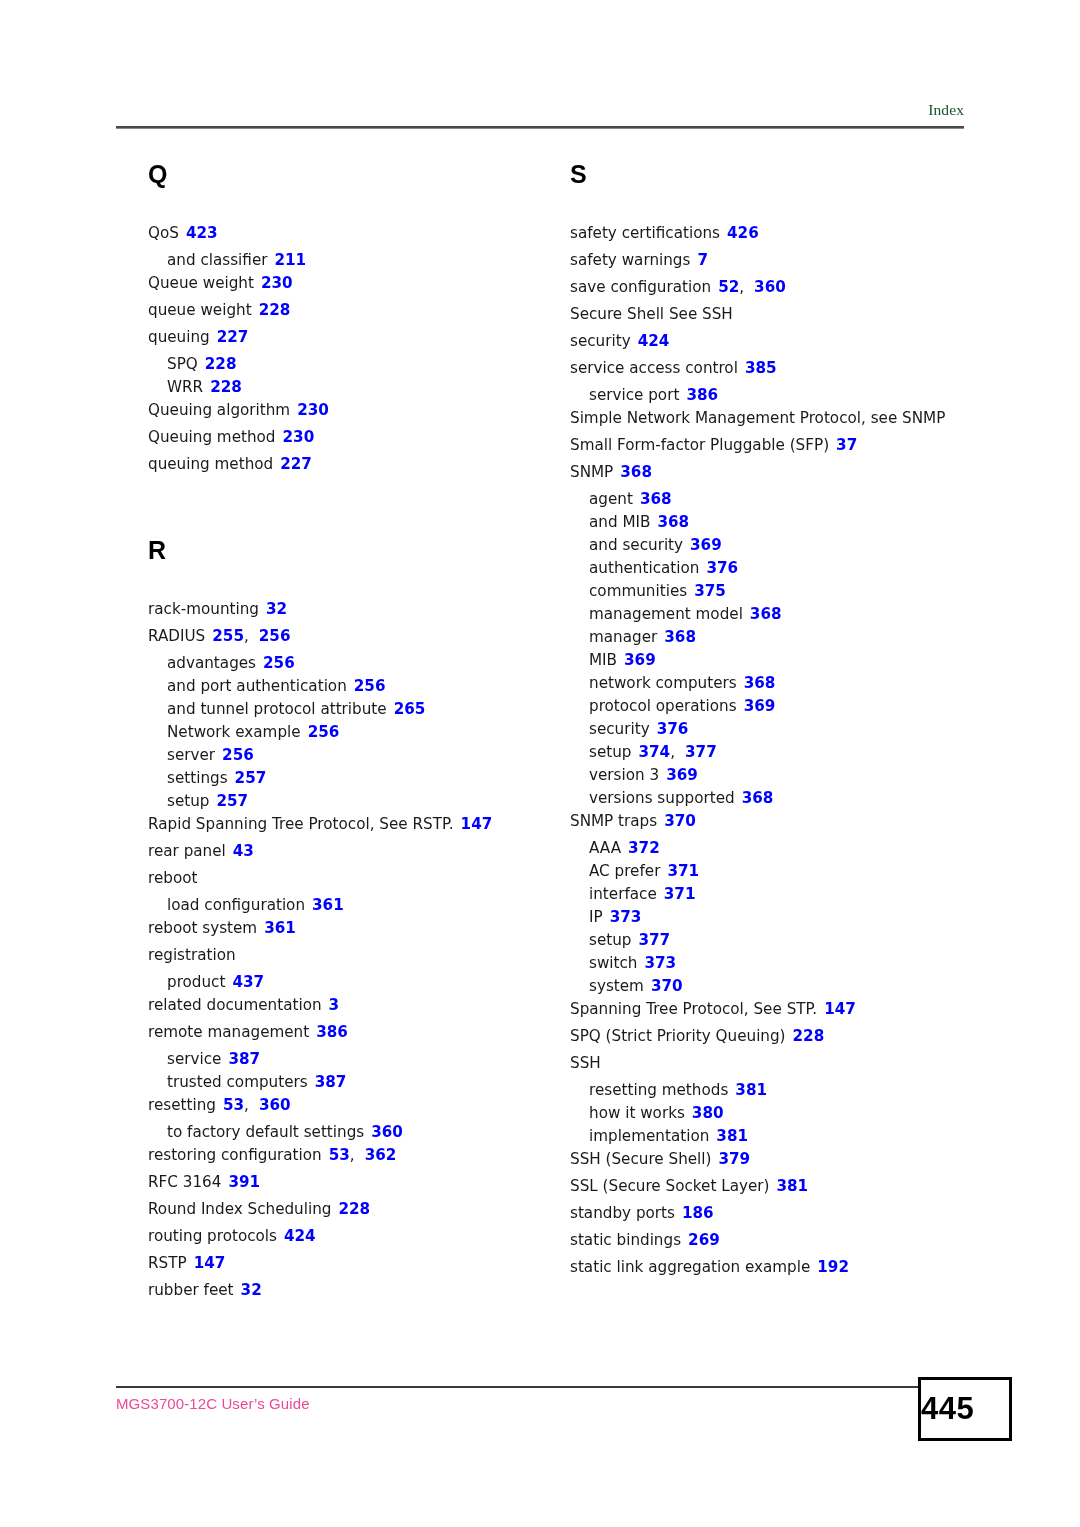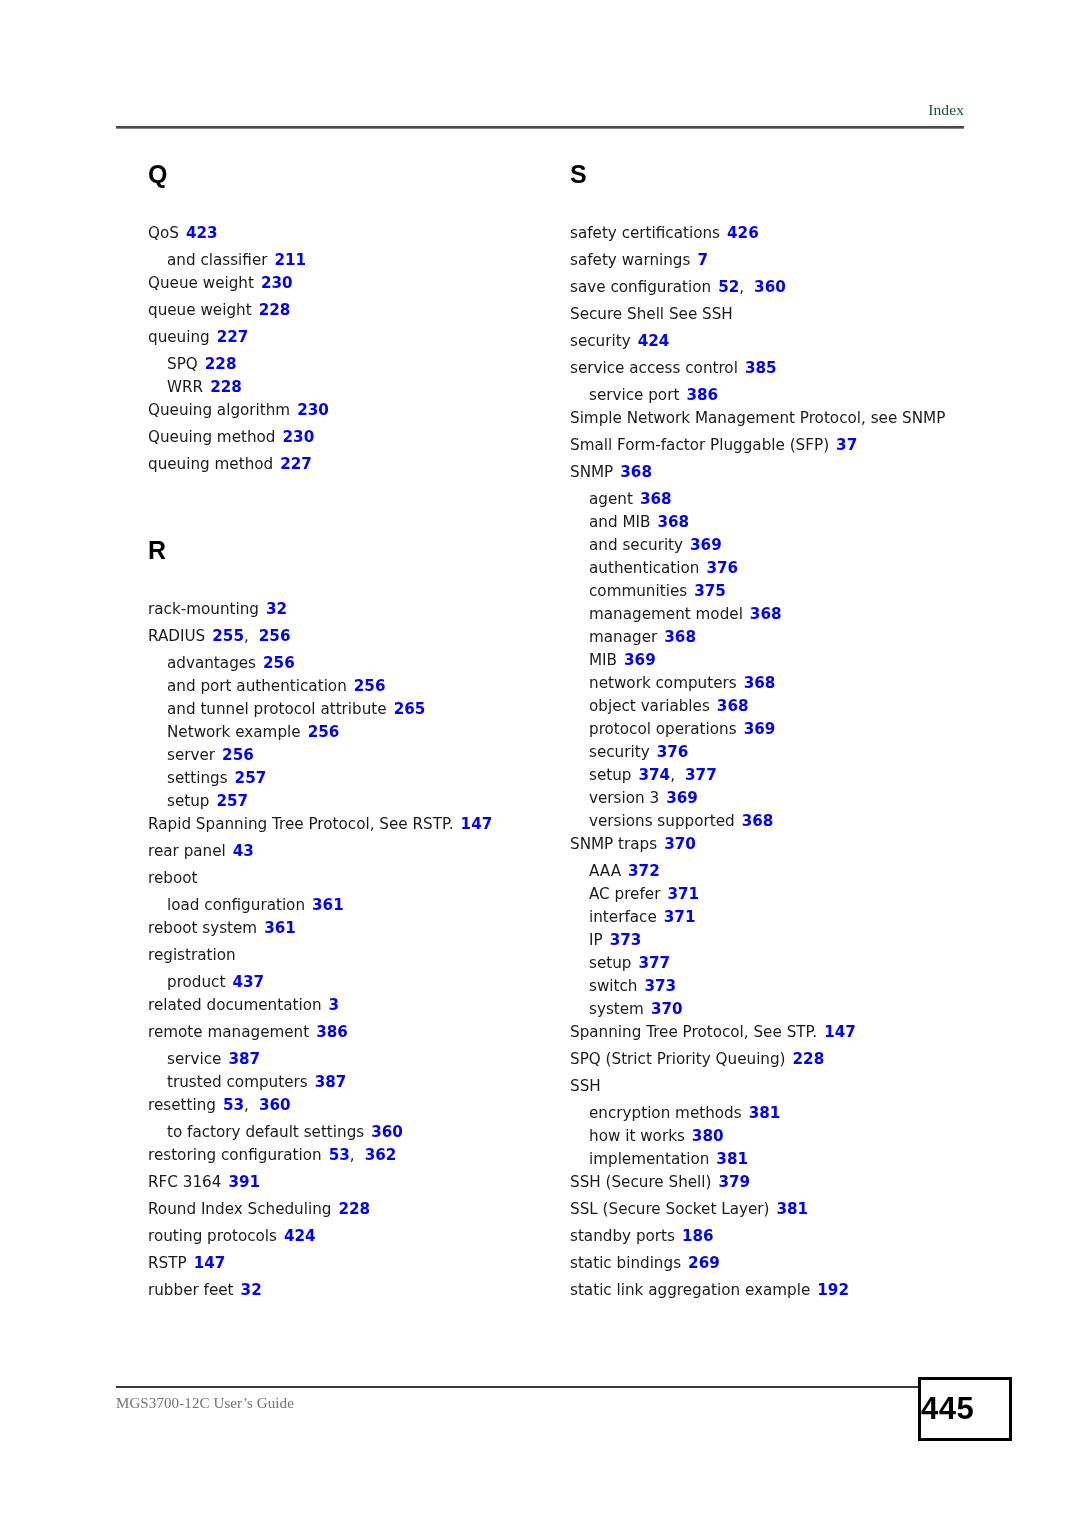--- a/index.html
+++ b/index.html
@@ -105,23 +105,23 @@
     left: 116px;
     top: 1386px;
     width: 848px;
   }
   .footer-rule {
     height: 2px;
     background: #3a3a3a;
     width: 802px;
   }
   .footer-label {
-    font-family: Liberation Serif, serif;
+    font-family: Liberation Sans, sans-serif;
     font-size: 15px;
-    color: #737373;
+    color: #ec4899;
     margin-top: 7px;
     letter-spacing: 0.1px;
   }
   .page-number-box {
     position: absolute;
     left: 918px;
     top: 1377px;
     width: 88px;
     height: 58px;
     border: 3px solid #000000;
@@ -208,38 +208,37 @@
         <div class="entry lvl0"><span class="term">SNMP</span><span class="pages"><span class="pnum">368</span></span></div>
         <div class="entry lvl1"><span class="term">agent</span><span class="pages"><span class="pnum">368</span></span></div>
         <div class="entry lvl1"><span class="term">and MIB</span><span class="pages"><span class="pnum">368</span></span></div>
         <div class="entry lvl1"><span class="term">and security</span><span class="pages"><span class="pnum">369</span></span></div>
         <div class="entry lvl1"><span class="term">authentication</span><span class="pages"><span class="pnum">376</span></span></div>
         <div class="entry lvl1"><span class="term">communities</span><span class="pages"><span class="pnum">375</span></span></div>
         <div class="entry lvl1"><span class="term">management model</span><span class="pages"><span class="pnum">368</span></span></div>
         <div class="entry lvl1"><span class="term">manager</span><span class="pages"><span class="pnum">368</span></span></div>
         <div class="entry lvl1"><span class="term">MIB</span><span class="pages"><span class="pnum">369</span></span></div>
         <div class="entry lvl1"><span class="term">network computers</span><span class="pages"><span class="pnum">368</span></span></div>
-        <div class="entry lvl1"><span class="term">object variables</span><span class="pages"><span class="pnum">368</span></span></div>
         <div class="entry lvl1"><span class="term">protocol operations</span><span class="pages"><span class="pnum">369</span></span></div>
         <div class="entry lvl1"><span class="term">security</span><span class="pages"><span class="pnum">376</span></span></div>
         <div class="entry lvl1"><span class="term">setup</span><span class="pages"><span class="pnum">374</span><span class="pcomma">,</span><span class="pnum">377</span></span></div>
         <div class="entry lvl1"><span class="term">version 3</span><span class="pages"><span class="pnum">369</span></span></div>
         <div class="entry lvl1"><span class="term">versions supported</span><span class="pages"><span class="pnum">368</span></span></div>
         <div class="entry lvl0"><span class="term">SNMP traps</span><span class="pages"><span class="pnum">370</span></span></div>
         <div class="entry lvl1"><span class="term">AAA</span><span class="pages"><span class="pnum">372</span></span></div>
         <div class="entry lvl1"><span class="term">AC prefer</span><span class="pages"><span class="pnum">371</span></span></div>
         <div class="entry lvl1"><span class="term">interface</span><span class="pages"><span class="pnum">371</span></span></div>
         <div class="entry lvl1"><span class="term">IP</span><span class="pages"><span class="pnum">373</span></span></div>
         <div class="entry lvl1"><span class="term">setup</span><span class="pages"><span class="pnum">377</span></span></div>
         <div class="entry lvl1"><span class="term">switch</span><span class="pages"><span class="pnum">373</span></span></div>
         <div class="entry lvl1"><span class="term">system</span><span class="pages"><span class="pnum">370</span></span></div>
         <div class="entry lvl0"><span class="term">Spanning Tree Protocol, See STP.</span><span class="pages"><span class="pnum">147</span></span></div>
         <div class="entry lvl0"><span class="term">SPQ (Strict Priority Queuing)</span><span class="pages"><span class="pnum">228</span></span></div>
         <div class="entry lvl0"><span class="term">SSH</span></div>
-        <div class="entry lvl1"><span class="term">encryption methods</span><span class="pages"><span class="pnum">381</span></span></div>
+        <div class="entry lvl1"><span class="term">resetting methods</span><span class="pages"><span class="pnum">381</span></span></div>
         <div class="entry lvl1"><span class="term">how it works</span><span class="pages"><span class="pnum">380</span></span></div>
         <div class="entry lvl1"><span class="term">implementation</span><span class="pages"><span class="pnum">381</span></span></div>
         <div class="entry lvl0"><span class="term">SSH (Secure Shell)</span><span class="pages"><span class="pnum">379</span></span></div>
         <div class="entry lvl0"><span class="term">SSL (Secure Socket Layer)</span><span class="pages"><span class="pnum">381</span></span></div>
         <div class="entry lvl0"><span class="term">standby ports</span><span class="pages"><span class="pnum">186</span></span></div>
         <div class="entry lvl0"><span class="term">static bindings</span><span class="pages"><span class="pnum">269</span></span></div>
         <div class="entry lvl0"><span class="term">static link aggregation example</span><span class="pages"><span class="pnum">192</span></span></div>
       </div>
     </div>
 </div>

